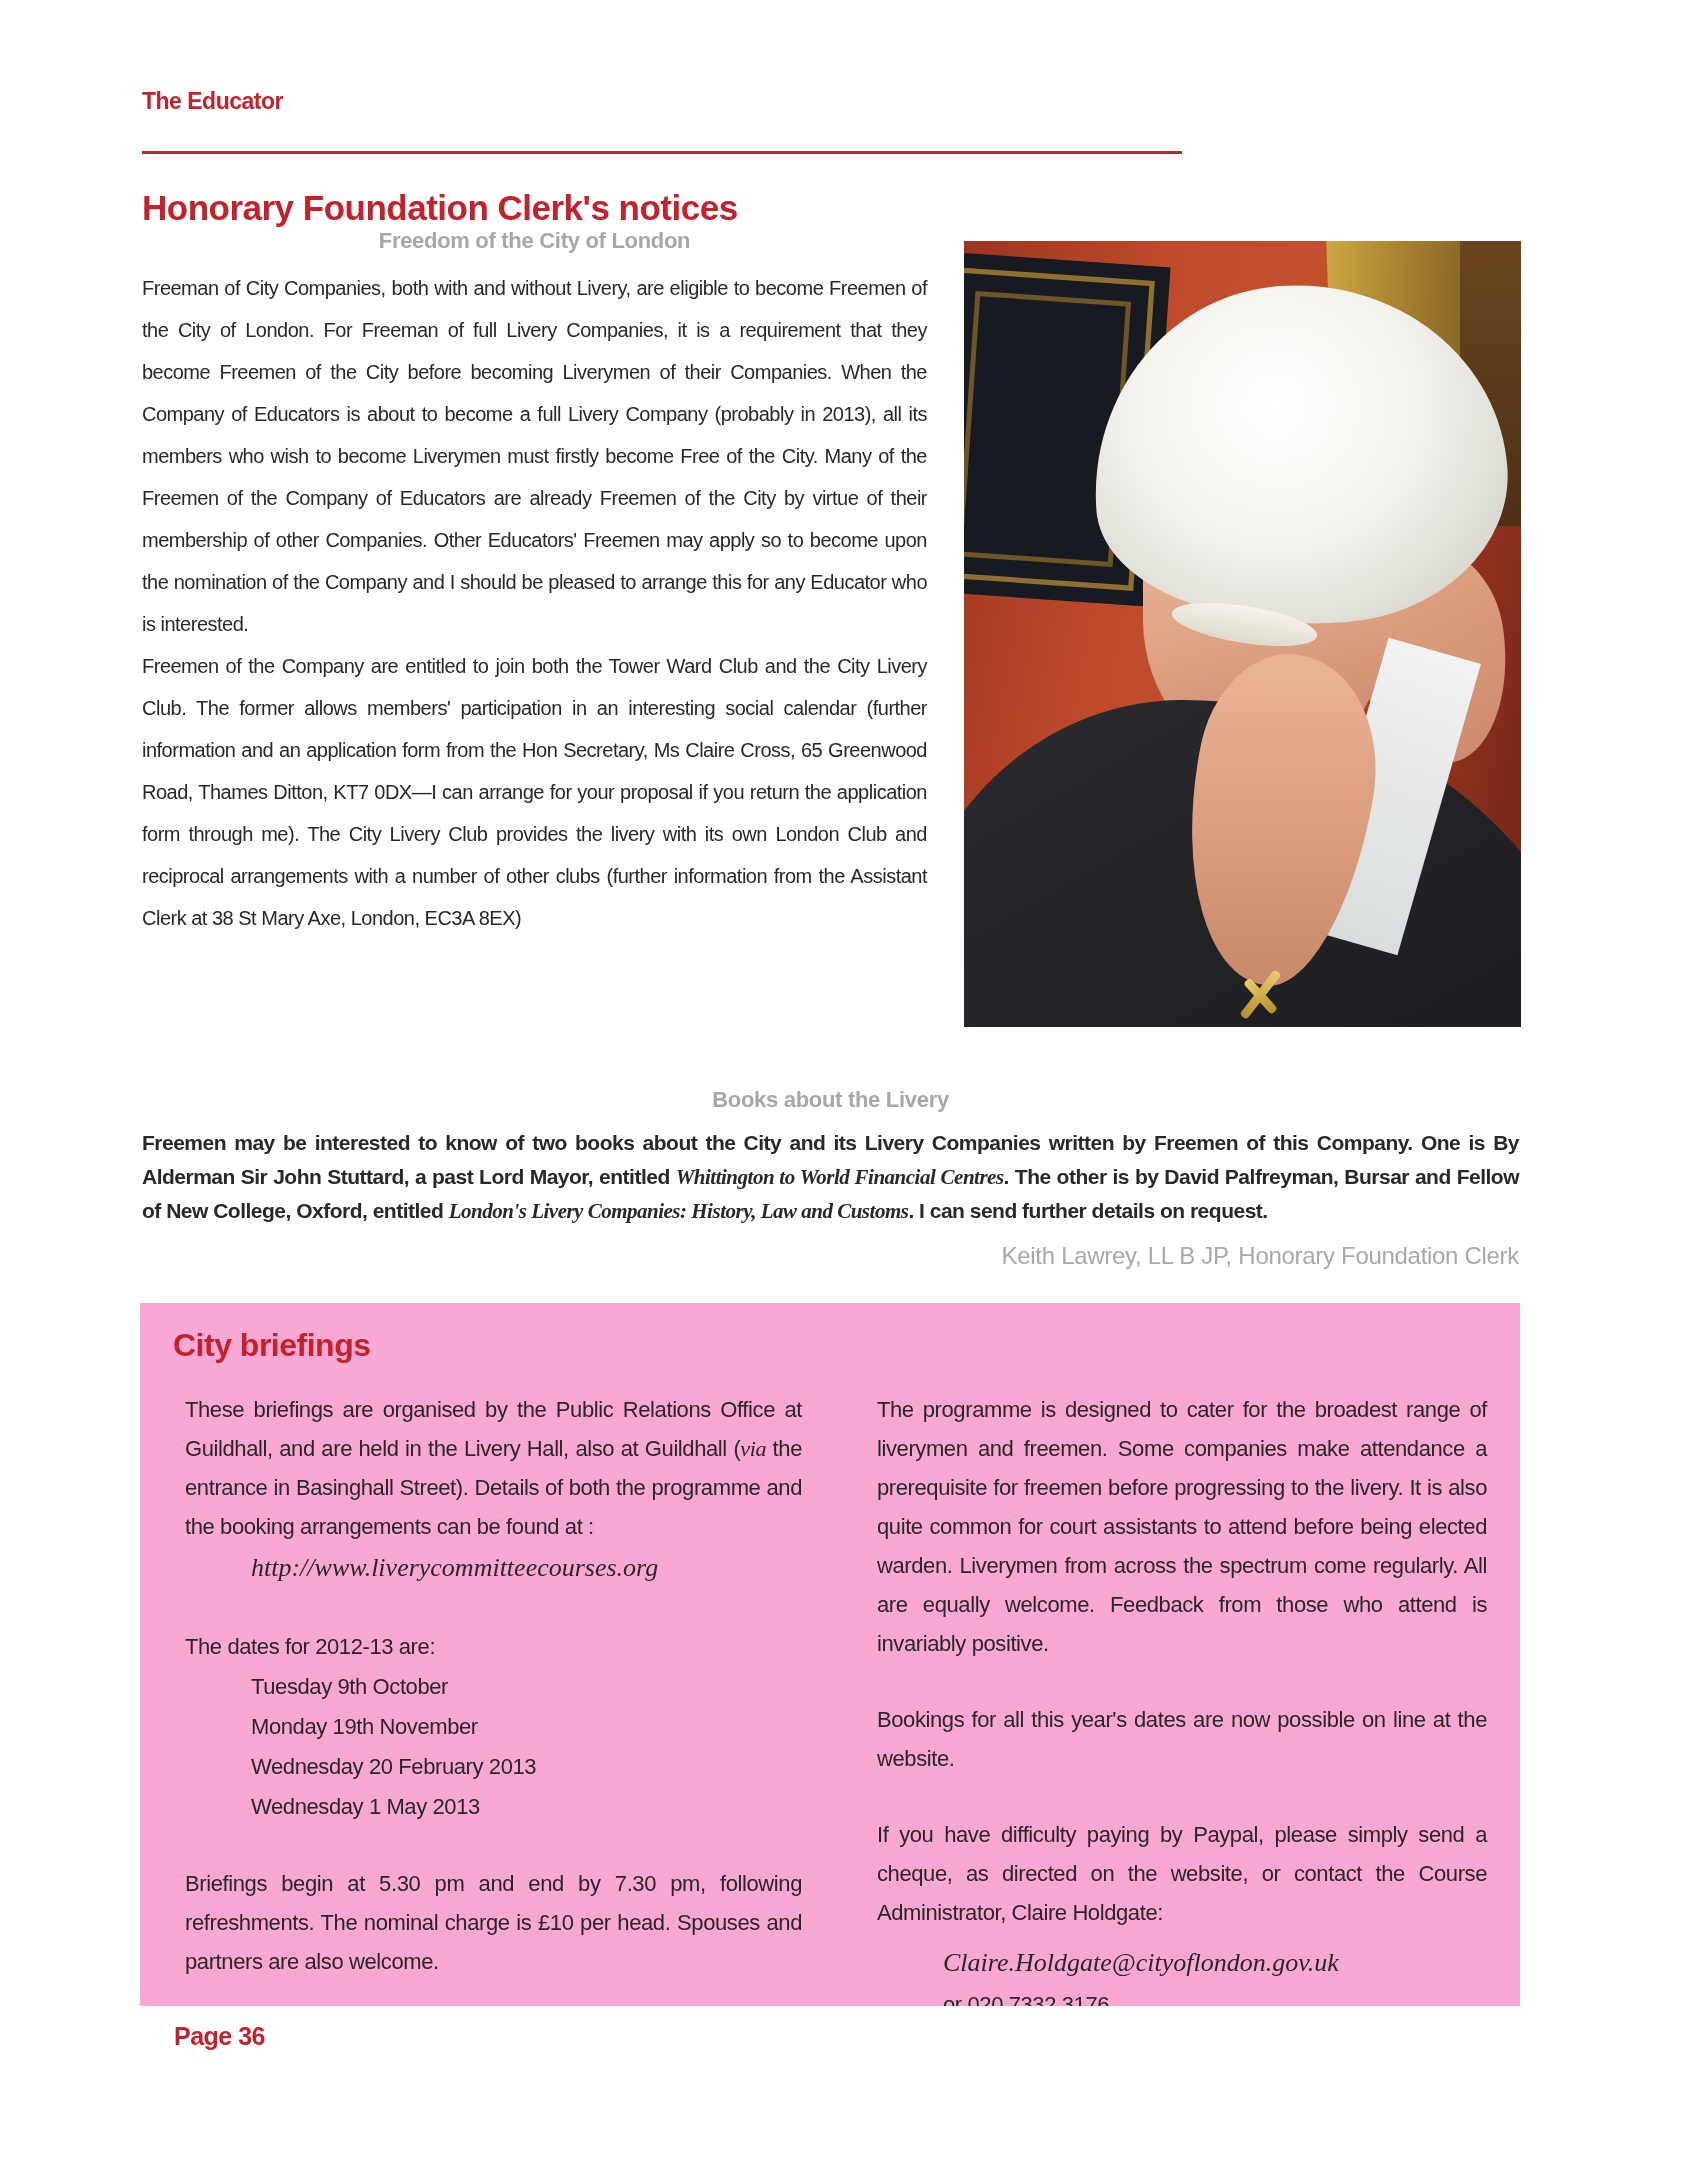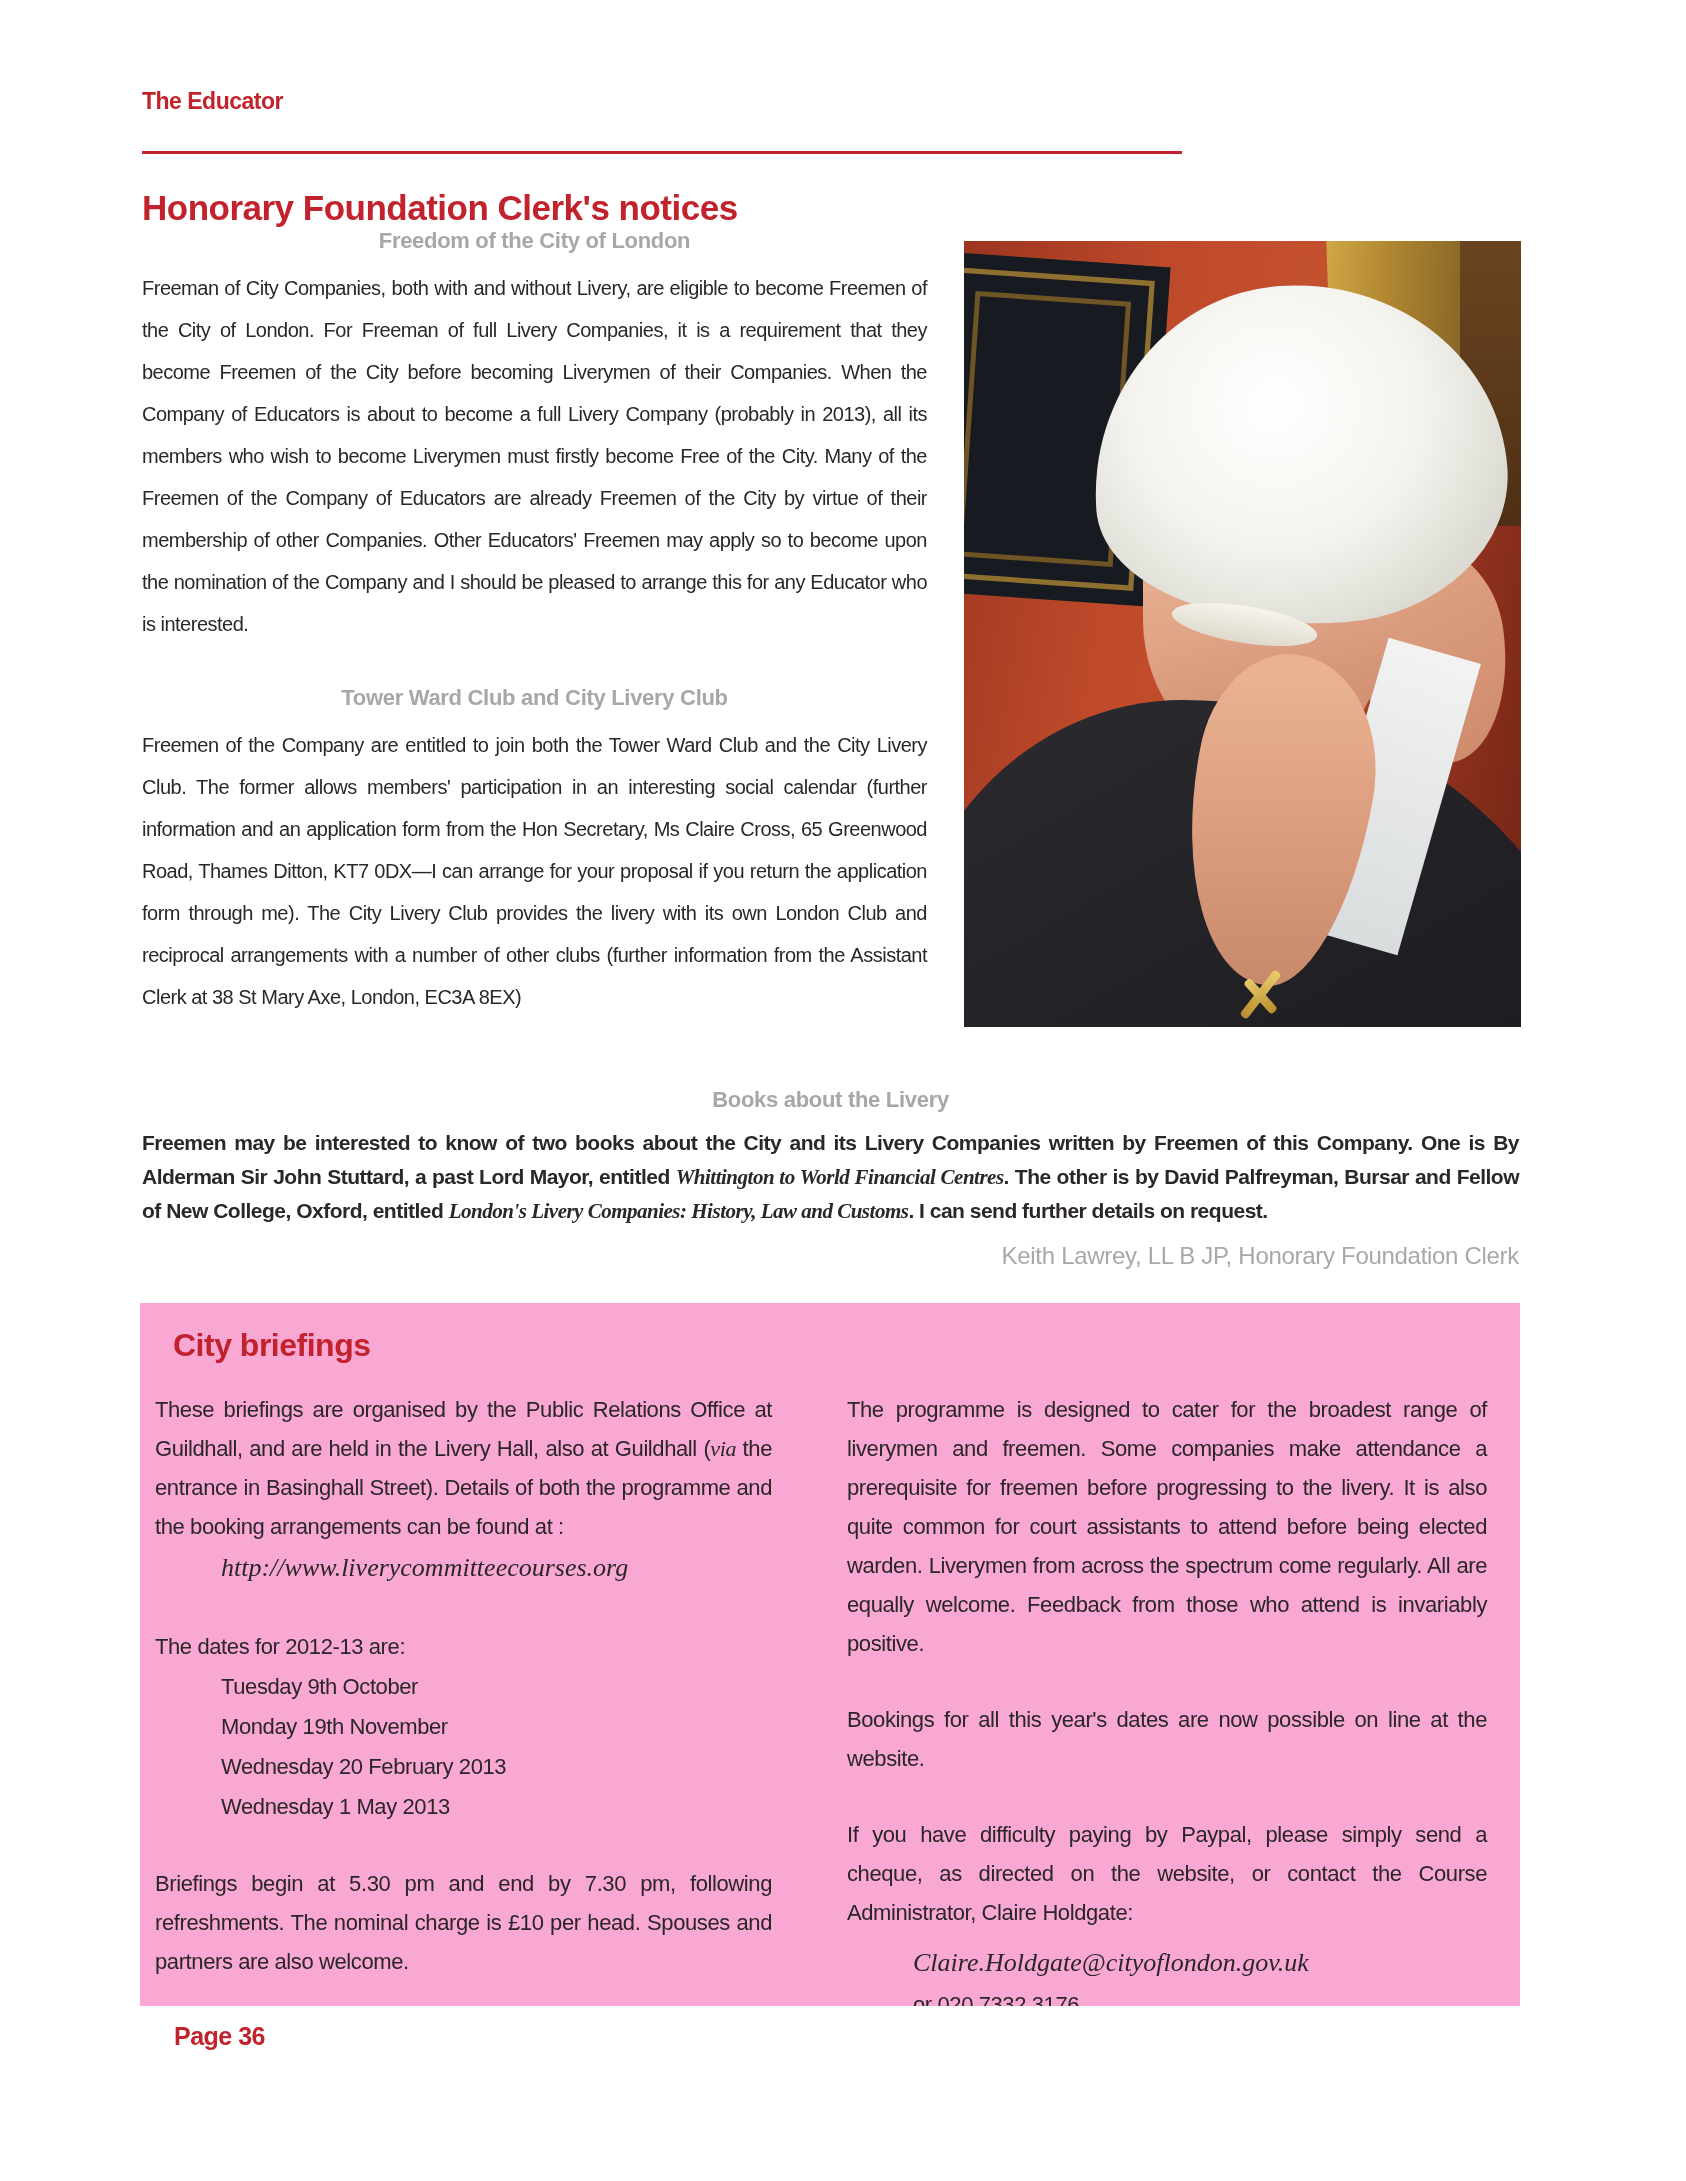--- a/index.html
+++ b/index.html
@@ -120,21 +120,21 @@
   .ph-pin span:nth-child(2){transform:rotate(-42deg);height:42px;top:9.2px;}
   
   .briefings{
     position:absolute;left:140px;top:1303px;width:1380px;height:703px;
     background:#f9a8d4;overflow:hidden;box-sizing:border-box;
   }
   .briefings-title{
     margin:24px 0 26px 33px;
     font-size:32px;font-weight:bold;color:#c2222c;letter-spacing:-0.5px;
   }
-  .briefings-cols{display:flex;margin:0 33px 0 15px;}
+  .briefings-cols{display:flex;margin:0 33px 0 45px;}
   .bcol-left{width:617px;flex:0 0 617px;}
   .bcol-gap{flex:0 0 75px;}
   .bcol-right{flex:1;}
   .box-para{
     font-size:22px;line-height:39px;color:#2a2627;
     text-align:justify;letter-spacing:-0.4px;margin:0;
   }
   .box-line{
     font-size:22px;line-height:40px;color:#2a2627;
     letter-spacing:-0.4px;margin:0;
@@ -158,21 +158,20 @@
 <div class="page">
 
   <div class="masthead">The Educator</div>
   <div class="rule"></div>
   <h1 class="page-title">Honorary Foundation Clerk's notices</h1>
 
   <div class="col-left">
     <h2 class="sec-heading">Freedom of the City of London</h2>
     <p class="body-para">Freeman of City Companies, both with and without Livery, are eligible to become Freemen of the City of London. For Freeman of full Livery Companies, it is a requirement that they become Freemen of the City before becoming Liverymen of their Companies. When the Company of Educators is about to become a full Livery Company (probably in 2013), all its members who wish to become Liverymen must firstly become Free of the City. Many of the Freemen of the Company of Educators are already Freemen of the City by virtue of their membership of other Companies. Other Educators' Freemen may apply so to become upon the nomination of the Company and I should be pleased to arrange this for any Educator who is interested.</p>
 
-    <h2 class="sec-heading spaced">Tower Ward Club and City Livery Club</h2>
     <p class="body-para">Freemen of the Company are entitled to join both the Tower Ward Club and the City Livery Club. The former allows members' participation in an interesting social calendar (further information and an application form from the Hon Secretary, Ms Claire Cross, 65 Greenwood Road, Thames Ditton, KT7 0DX—I can arrange for your proposal if you return the application form through me). The City Livery Club provides the livery with its own London Club and reciprocal arrangements with a number of other clubs (further information from the Assistant Clerk at 38 St Mary Axe, London, EC3A 8EX)</p>
   </div>
 
   <div class="photo" aria-label="Elderly white-haired man in a dark suit, hand raised to his chin in thought, in front of a red gallery wall with gilt-framed paintings and a gold lapel pin">
     <div class="ph-bg"></div>
     <div class="ph-frame-dark"></div>
     <div class="ph-frame-gold"></div>
     <div class="ph-art"></div>
     <div class="ph-cheek"></div>
     <div class="ph-face"></div>

